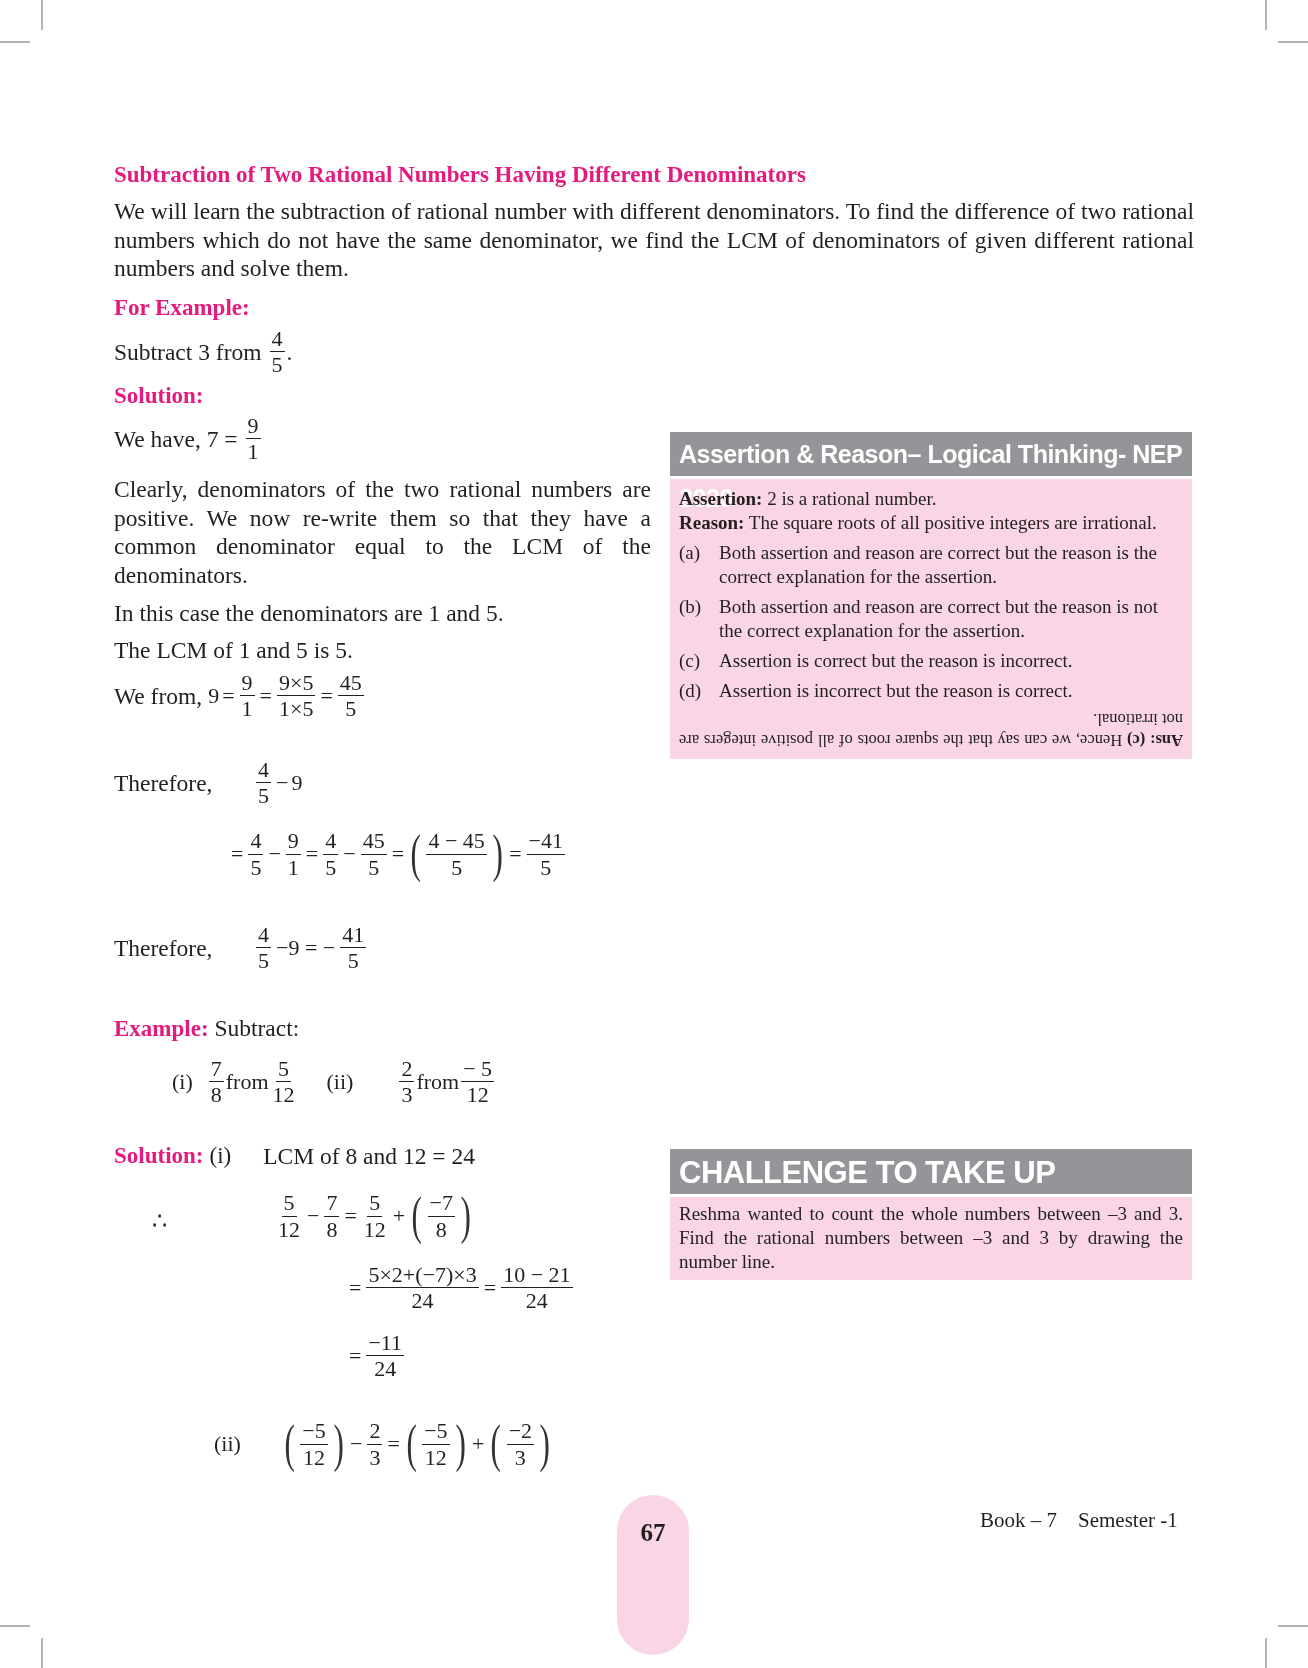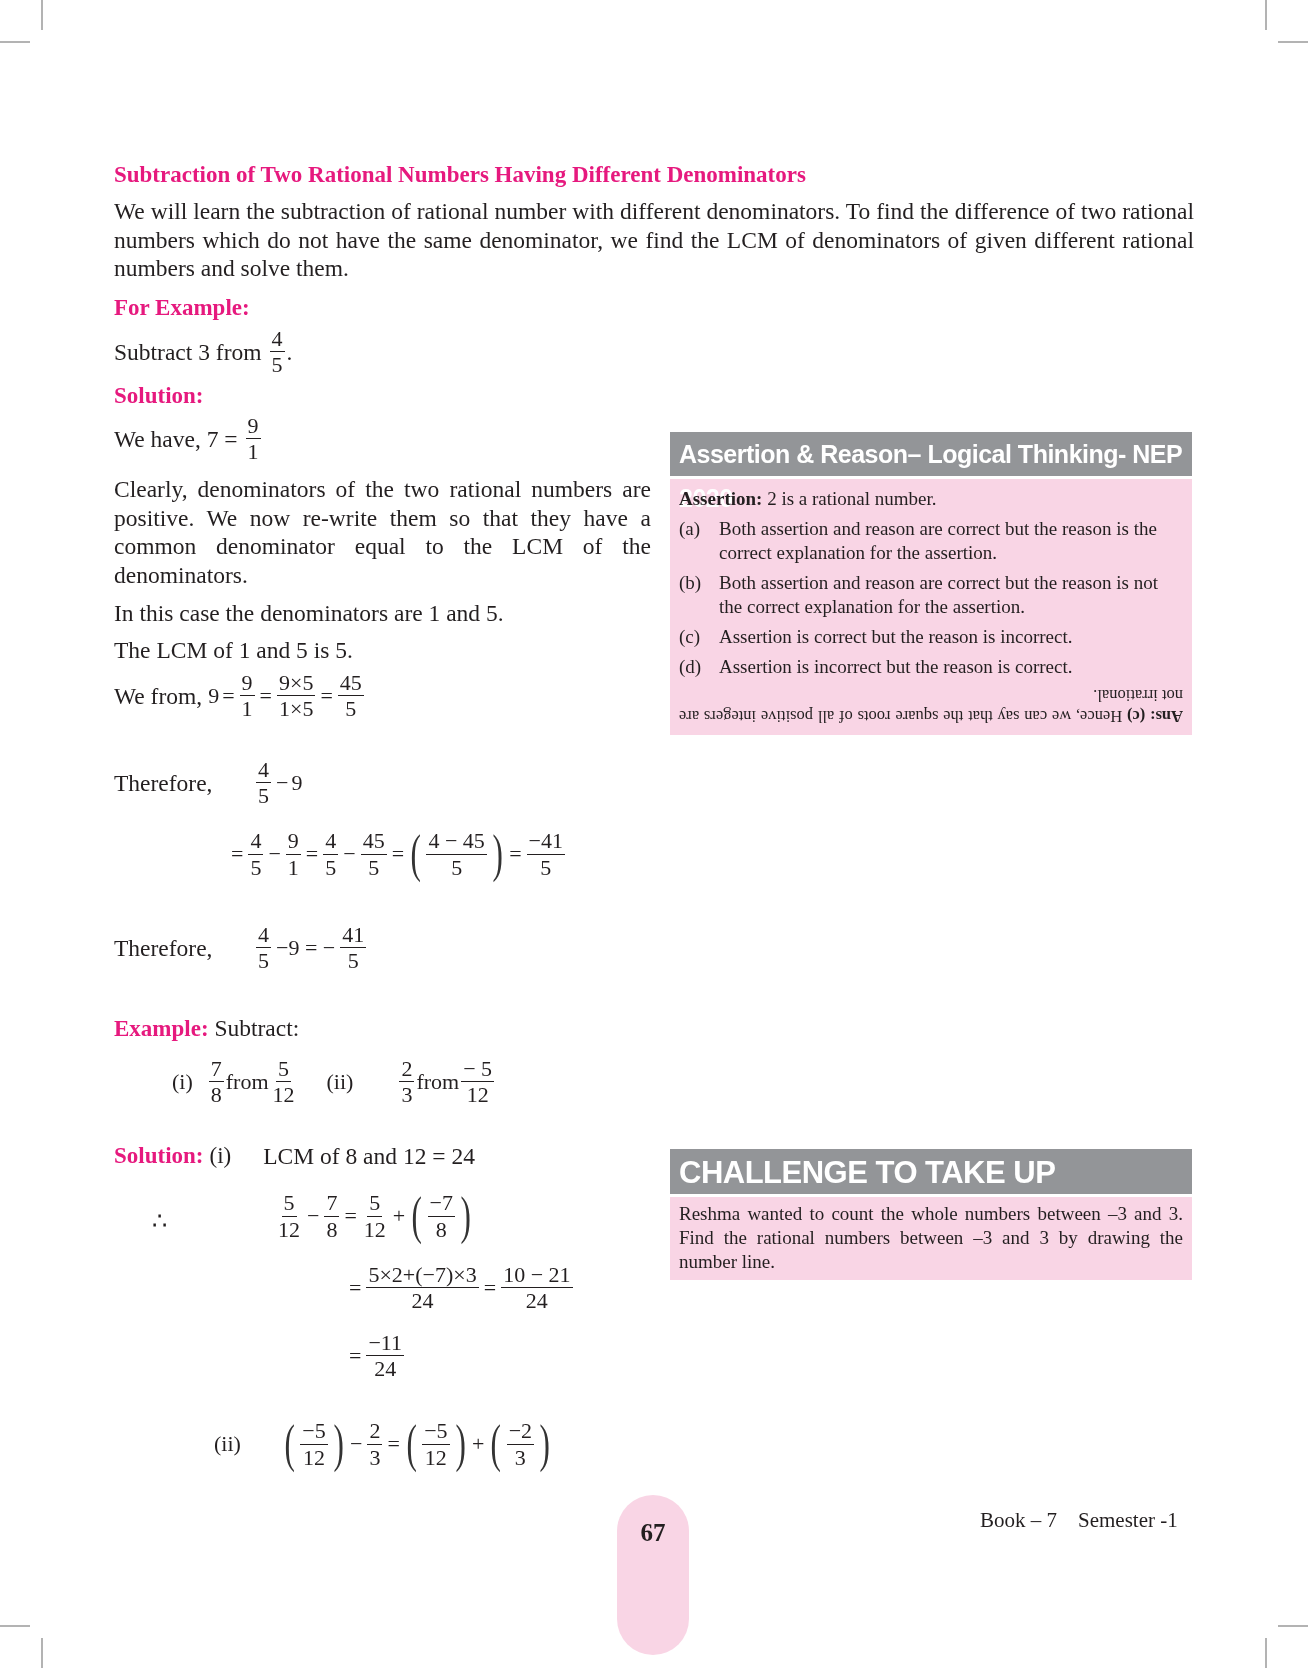--- a/index.html
+++ b/index.html
@@ -264,20 +264,23 @@
     <span class="rp">)</span>
   </span>
 </div>
 
 <div class="abs" style="left:670px;top:432px;width:522px;">
   <div class="box-head" style="height:44px;line-height:44px;padding-left:9px;font-size:25px;transform-origin:left;">Assertion &amp; Reason– Logical Thinking- NEP 2020</div>
   <div class="box-body" style="margin-top:3px;padding:8px 9px 8px 9px;">
     <div>
       <b>Assertion:</b><span> 2 is a rational number.</span>
     </div>
+    <div class="justify">
+      <b>Reason:</b><span> The square roots of all positive integers are irrational.</span>
+    </div>
     <div class="opt">
         <span class="lbl">(a)</span>
         <span>Both assertion and reason are correct but the reason is the correct explanation for the assertion.</span>
       </div>
     <div class="opt">
         <span class="lbl">(b)</span>
         <span>Both assertion and reason are correct but the reason is not the correct explanation for the assertion.</span>
       </div>
     <div class="opt">
         <span class="lbl">(c)</span>

